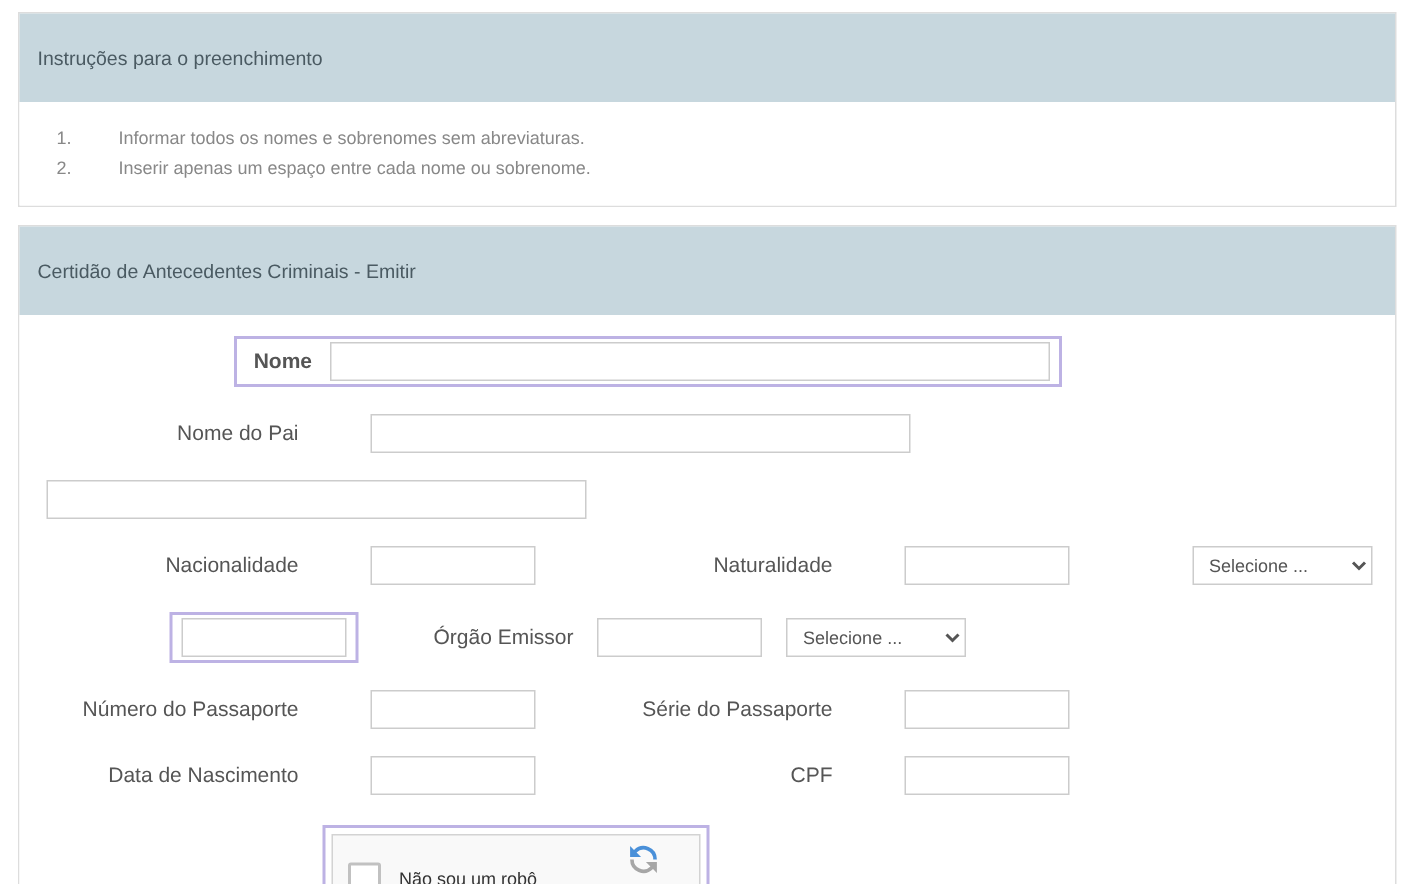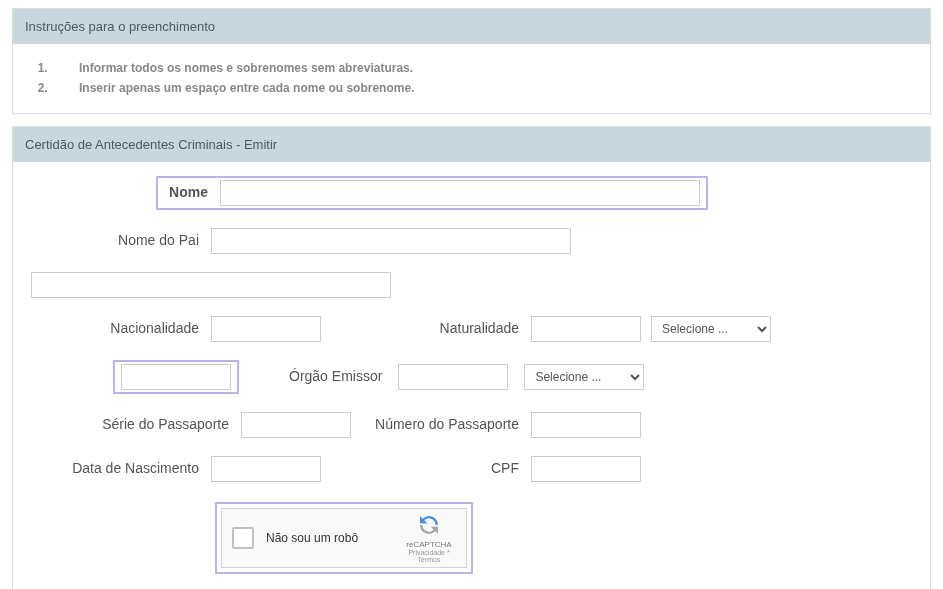--- a/index.html
+++ b/index.html
@@ -13,50 +13,51 @@
       background: #ffffff;
       color: #555;
       width: 943px;
     }
     .panel {
       border: 1px solid #ddd;
       margin: 0 12px 12px 12px;
     }
     .panel-header {
       background: #c7d7de;
-      padding: 10px 12px;
+      padding: 22px 12px;
       color: #4a5a62;
       font-size: 13px;
     }
     .panel-body {
       padding: 14px 18px;
       background: #fff;
     }
     .instructions ol {
       list-style: decimal;
       padding-left: 20px;
       color: #888;
       line-height: 1.7;
       font-size: 12px;
     }
     .instructions ol li {
-      font-weight: bold;
+      font-weight: normal;
       padding-left: 28px;
     }
     .form-panel .panel-body {
       padding: 14px 18px 18px 18px;
     }
     .form-row {
       display: flex;
       align-items: center;
       margin-bottom: 18px;
     }
     .form-row .field-group {
       display: flex;
       align-items: center;
+      gap: 36px;
     }
     .field-label {
       color: #555;
       font-size: 14px;
       text-align: right;
       padding-right: 12px;
       line-height: 1.2;
     }
     .lbl-col1 {
       width: 180px;
@@ -224,26 +225,26 @@
         <span class="field-label lbl-col2">Órgão Emissor</span>
         <input type="text" class="w-sm" value="" style="">
         <span class="gap-select"></span>
         <select class="w-select">
           <option>Selecione ...</option>
         </select>
       </div>
     </div>
 
     <div class="form-row">
+      <div class="field-group">
+        <span class="field-label lbl-col1">Número do Passaporte</span>
+        <input type="text" class="w-sm" value="" style="">
+      </div>
       <div class="field-group" style="margin-left:60px;">
         <span class="field-label lbl-col2">Série do Passaporte</span>
-        <input type="text" class="w-sm" value="" style="">
-      </div>
-      <div class="field-group">
-        <span class="field-label lbl-col1">Número do Passaporte</span>
         <input type="text" class="w-sm" value="" style="">
       </div>
     </div>
 
     <div class="form-row">
       <div class="field-group">
         <span class="field-label lbl-col1">Data de Nascimento</span>
         <input type="text" class="w-sm" value="" style="">
       </div>
       <div class="field-group" style="margin-left:60px;align-items:center;">

